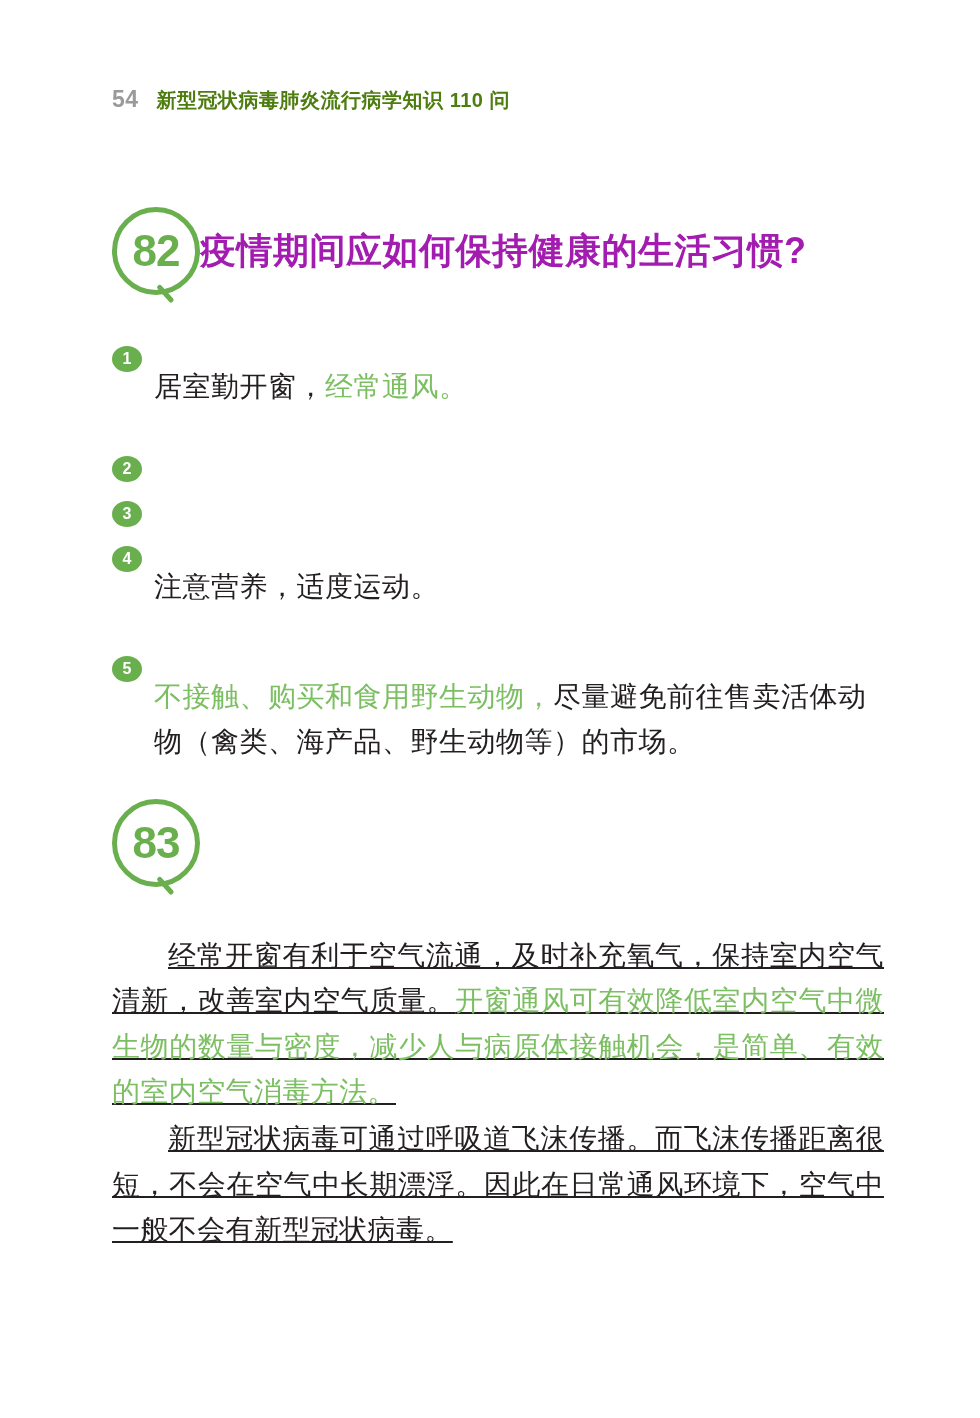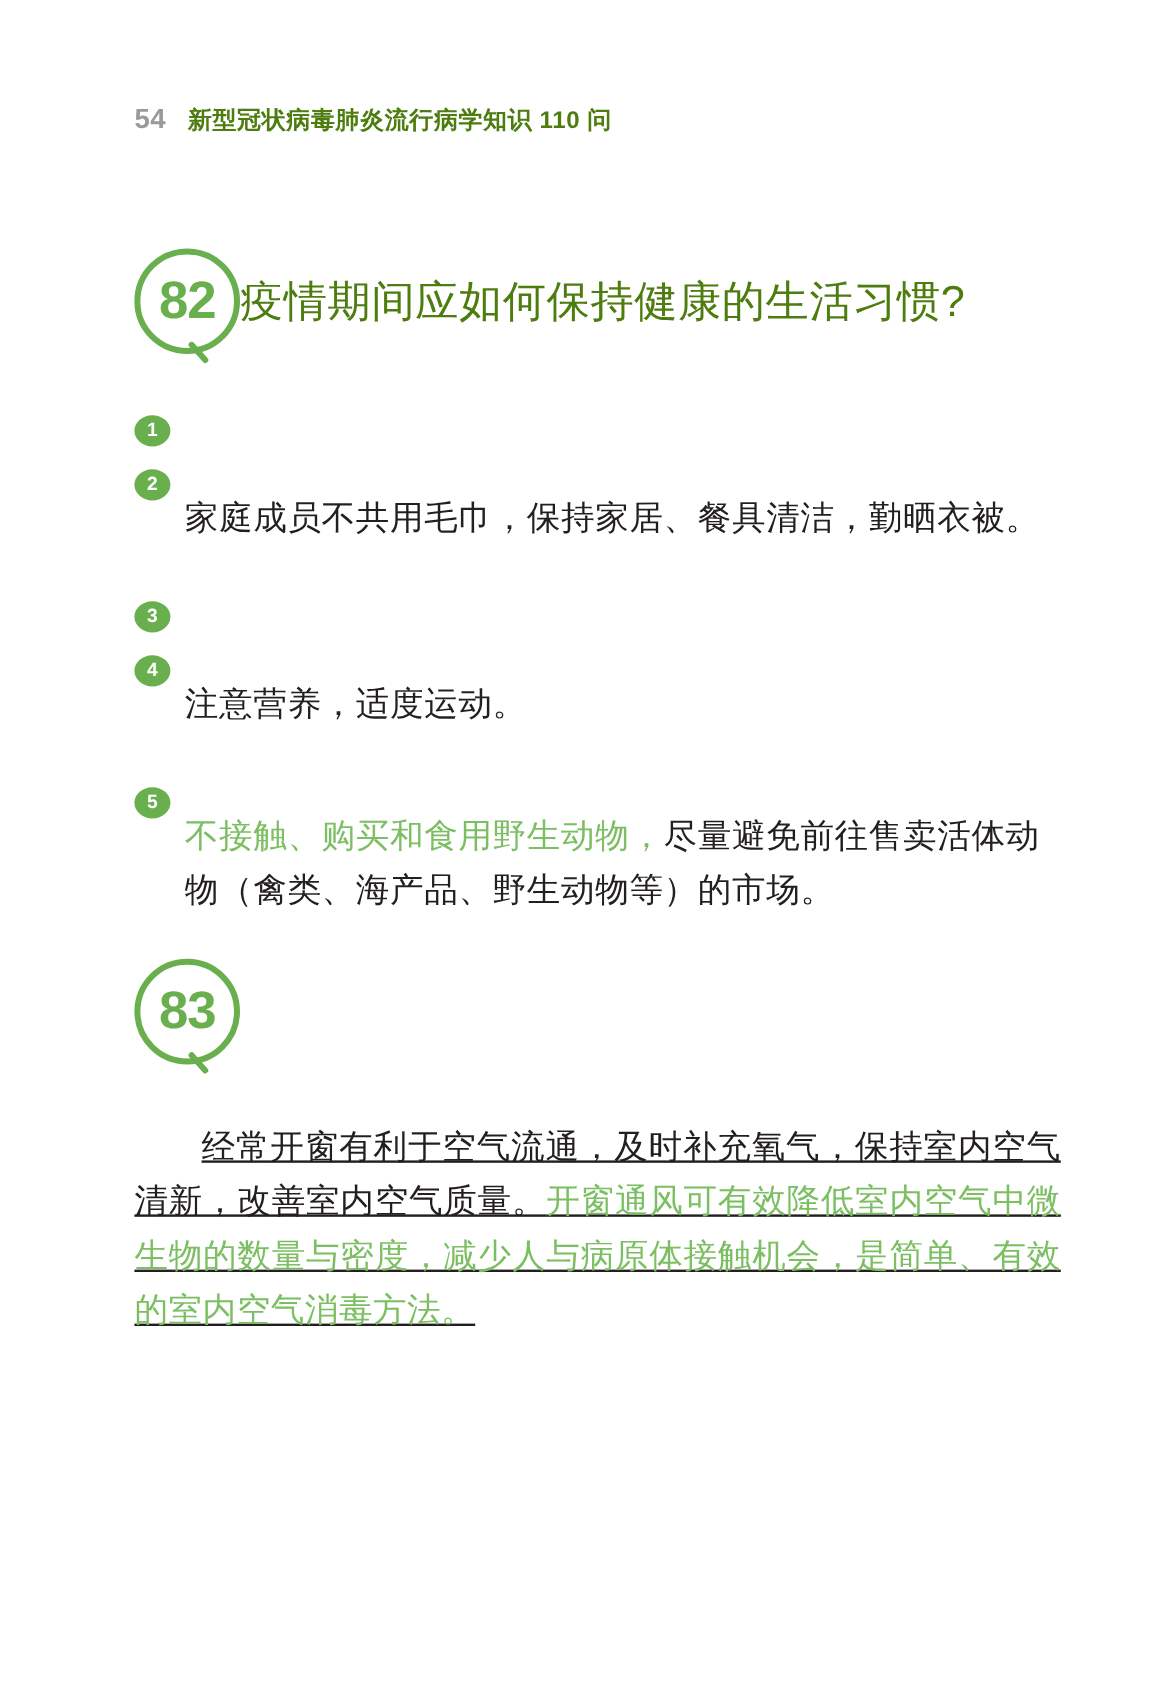--- a/index.html
+++ b/index.html
@@ -94,22 +94,22 @@
     align-items: center;
     justify-content: center;
     font-size: 44px;
     font-weight: bold;
     color: #6aaf4e;
     letter-spacing: -1px;
     line-height: 1;
   }
   .qtitle {
     font-size: 36px;
-    font-weight: normal;
-    color: #4d7c0f;
+    font-weight: bold;
+    color: #a21caf;
     letter-spacing: 0.5px;
     line-height: 1.15;
   }
 
   
   .list {
     margin-top: 40px;
     width: 770px;
   }
   .list-item {
@@ -176,25 +176,25 @@
         <span class="tail"></span>
         <span class="digits">82</span>
       </div>
       <h2 class="qtitle">疫情期间应如何保持健康的生活习惯?</h2>
     </div>
 
     <div class="list">
 
       <div class="list-item">
         <span class="bullet">1</span>
+        <p class="item-text"><span>居室勤开窗，</span><span class="hl">经常通风。</span><span></span></p>
       </div>
 
       <div class="list-item">
         <span class="bullet">2</span>
-        <p class="item-text"><span>家庭成员不共用毛巾，保持家居、餐具清洁，勤晒衣被。</span><span class="hl"></span><span></span></p>
       </div>
 
       <div class="list-item">
         <span class="bullet">3</span>
       </div>
 
       <div class="list-item">
         <span class="bullet">4</span>
         <p class="item-text"><span>注意营养，适度运动。</span><span class="hl"></span><span></span></p>
       </div>
@@ -211,16 +211,17 @@
     <div class="qhead">
       <div class="qnum">
         <span class="ring"></span>
         <span class="tail"></span>
         <span class="digits">83</span>
       </div>
     </div>
 
     <div class="paras">
       <p class="para"><span>经常开窗有利于空气流通，及时补充氧气，保持室内空气清新，改善室内空气质量。</span><span class="hl">开窗通风可有效降低室内空气中微生物的数量与密度，减少人与病原体接触机会，是简单、有效的室内空气消毒方法。</span><span></span></p>
+      <p class="para"><span>新型冠状病毒可通过呼吸道飞沫传播。而飞沫传播距离很短，不会在空气中长期漂浮。因此在日常通风环境下，空气中一般不会有新型冠状病毒。</span><span class="hl"></span><span></span></p>
     </div>
   </section>
 
 </div>
 
 </body></html>

